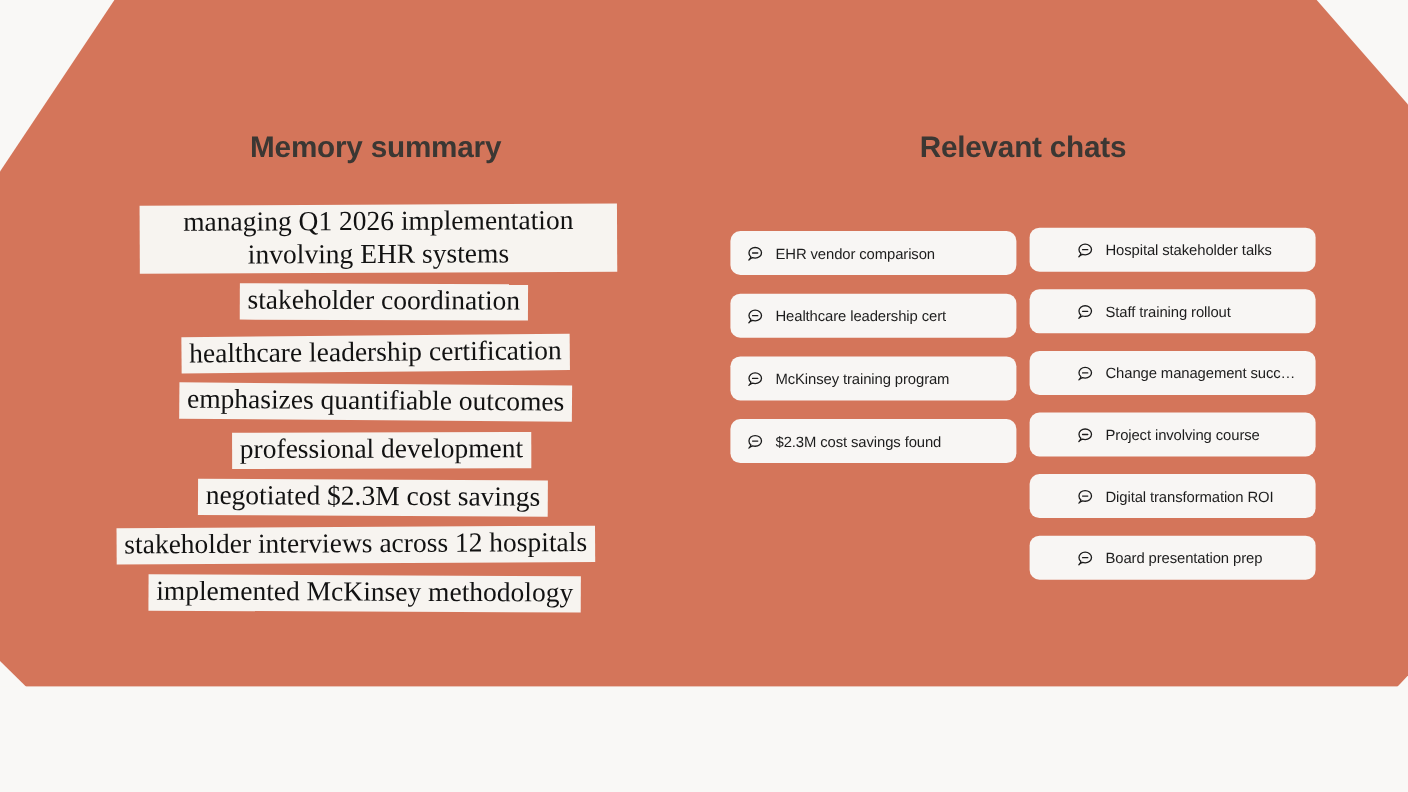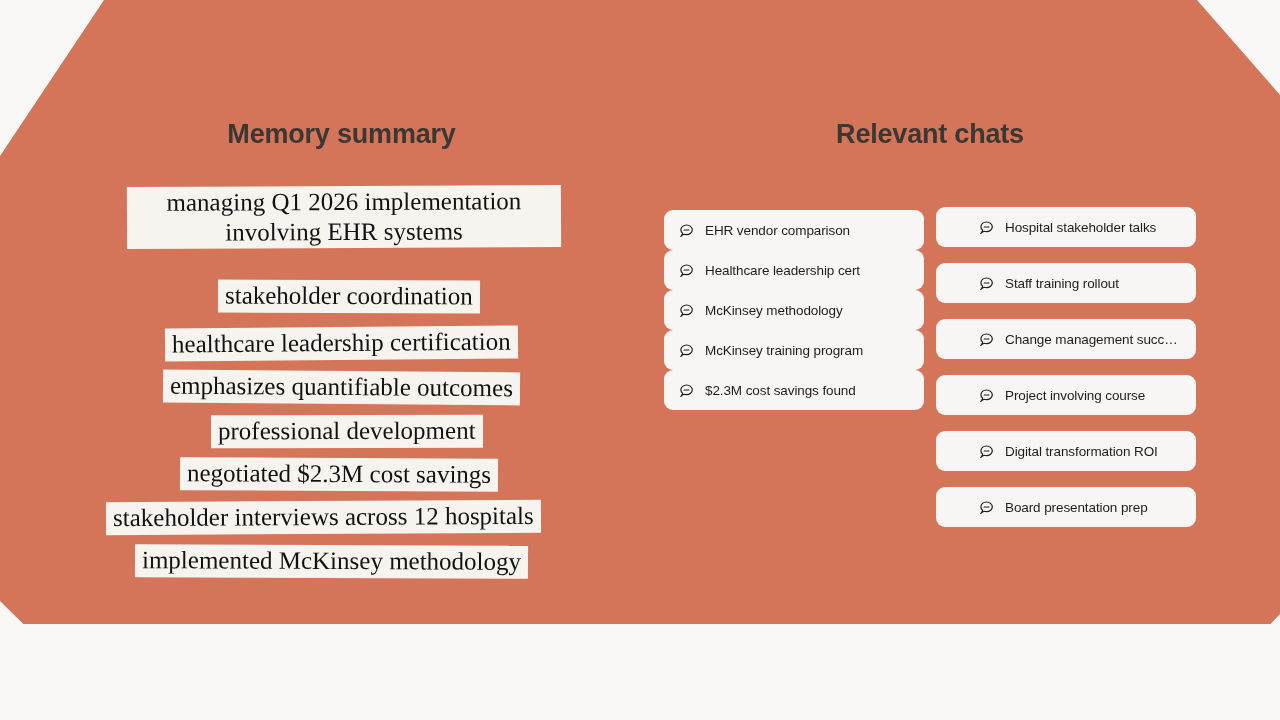--- a/index.html
+++ b/index.html
@@ -85,21 +85,21 @@
     -webkit-box-decoration-break: clone;
   }
   .phrase-mark.wrap2 {
     white-space: normal;
     text-align: center;
     max-width: 420px;
   }
 
   
   .r0  { margin-left: 2px;   transform: rotate(-0.25deg); }
-  .r1  { margin-top: 32px;  margin-left: 12px; transform: rotate(0.2deg); }
+  .r1  { margin-top: 10px;  margin-left: 12px; transform: rotate(0.2deg); }
   .r2  { margin-top: 14px;  margin-left: -2px; transform: rotate(-0.5deg); }
   .r3  { margin-top: 12px;  margin-left: -2px; transform: rotate(0.45deg); }
   .r4  { margin-top: 11px;  margin-left: 8px;  transform: rotate(-0.15deg); text-align: right; }
   .r5  { margin-top: 11px;  margin-left: -6px; transform: rotate(0.3deg); }
   .r6  { margin-top: 10px;  margin-left: -38px; transform: rotate(-0.3deg); }
   .r7  { margin-top: 12px;  margin-left: -22px; transform: rotate(0.25deg); }
 
   
   #chats-grid {
     position: absolute;
@@ -111,20 +111,21 @@
     column-gap: 12px;
   }
   .chat-col { display: flex; flex-direction: column; }
   .chat-col.right { margin-top: -3px; }
 
   .chat-card {
     display: flex;
     align-items: center;
     gap: 10px;
     height: 40px;
+    margin-bottom: 17px;
     padding: 0 14px;
     background: #f8f6f4;
     border-radius: 9px;
     box-sizing: border-box;
     cursor: pointer;
   }
   .chat-col.right .chat-card { margin-bottom: 16px; padding-left: 42px; }
 
   .chat-icon {
     flex: 0 0 auto;
@@ -211,30 +212,20 @@
         <span class="chat-icon">
           <svg viewBox="0 0 20 20" fill="none" stroke="currentColor" stroke-width="1.4" stroke-linecap="round" stroke-linejoin="round">
             <path d="M16.8 9.2c0 3.2-3 5.7-6.8 5.7-1 0-1.9-.15-2.7-.45l-2.6 1.1.7-2.2C4.1 12.4 3.4 10.9 3.4 9.2c0-3.2 3-5.7 6.6-5.7s6.8 2.5 6.8 5.7z"></path>
             <path d="M7.2 9.4h5.6"></path>
             <path d="M4.6 15.6l-1.3 1.3"></path>
           </svg>
         </span>
         <span class="chat-label">Healthcare leadership cert</span>
       </div>
 
-      <div class="chat-card">
-        <span class="chat-icon">
-          <svg viewBox="0 0 20 20" fill="none" stroke="currentColor" stroke-width="1.4" stroke-linecap="round" stroke-linejoin="round">
-            <path d="M16.8 9.2c0 3.2-3 5.7-6.8 5.7-1 0-1.9-.15-2.7-.45l-2.6 1.1.7-2.2C4.1 12.4 3.4 10.9 3.4 9.2c0-3.2 3-5.7 6.6-5.7s6.8 2.5 6.8 5.7z"></path>
-            <path d="M7.2 9.4h5.6"></path>
-            <path d="M4.6 15.6l-1.3 1.3"></path>
-          </svg>
-        </span>
-        <span class="chat-label">McKinsey methodology</span>
-      </div>
 
       <div class="chat-card">
         <span class="chat-icon">
           <svg viewBox="0 0 20 20" fill="none" stroke="currentColor" stroke-width="1.4" stroke-linecap="round" stroke-linejoin="round">
             <path d="M16.8 9.2c0 3.2-3 5.7-6.8 5.7-1 0-1.9-.15-2.7-.45l-2.6 1.1.7-2.2C4.1 12.4 3.4 10.9 3.4 9.2c0-3.2 3-5.7 6.6-5.7s6.8 2.5 6.8 5.7z"></path>
             <path d="M7.2 9.4h5.6"></path>
             <path d="M4.6 15.6l-1.3 1.3"></path>
           </svg>
         </span>
         <span class="chat-label">McKinsey training program</span>

